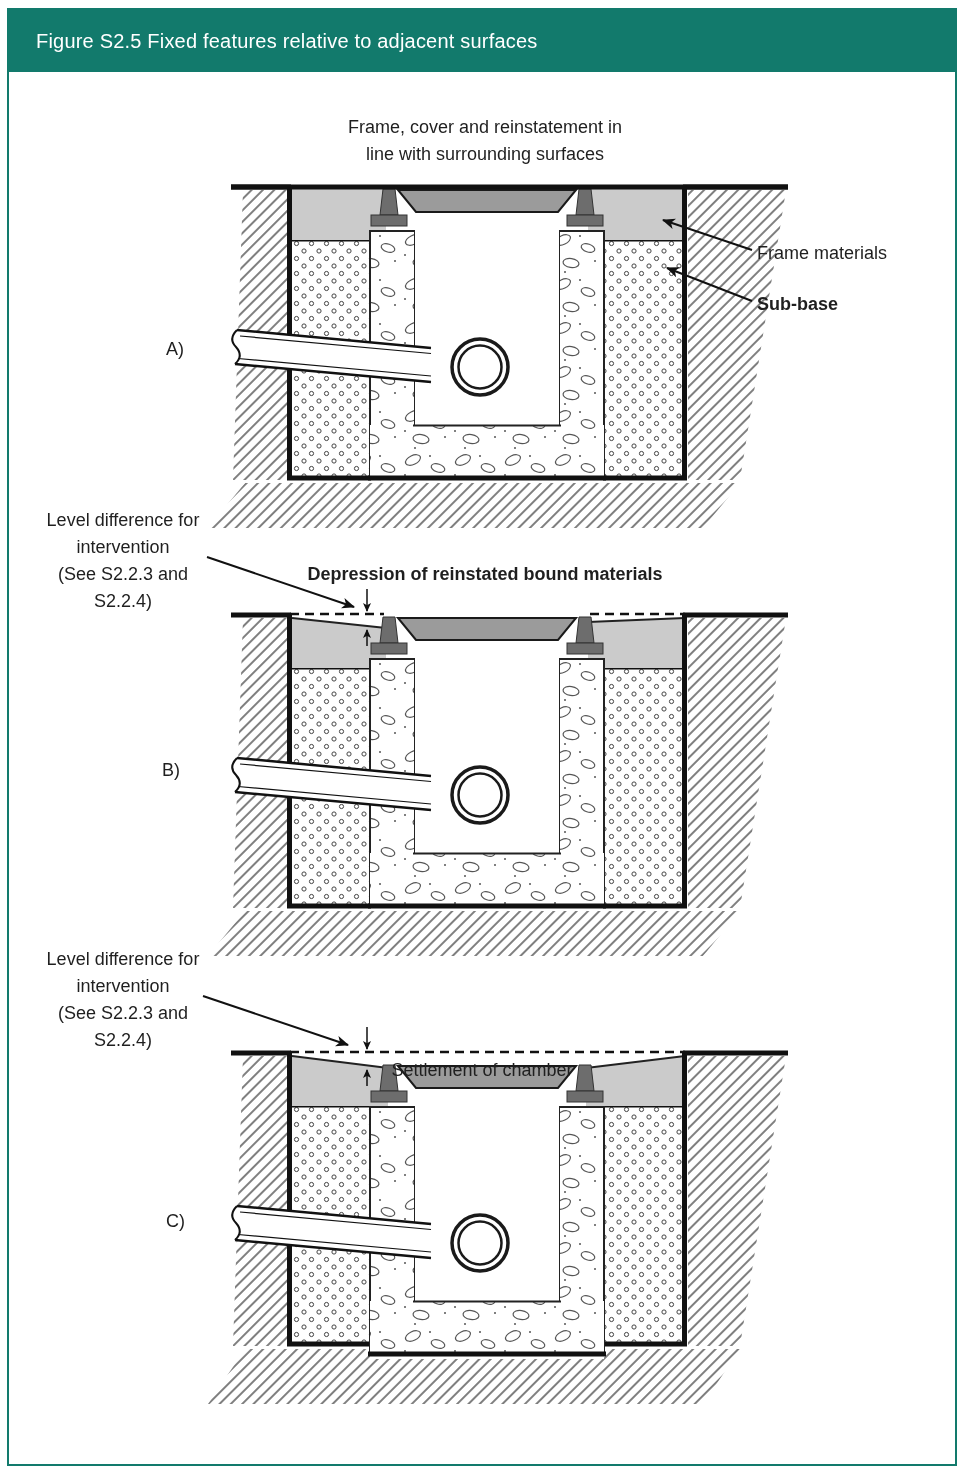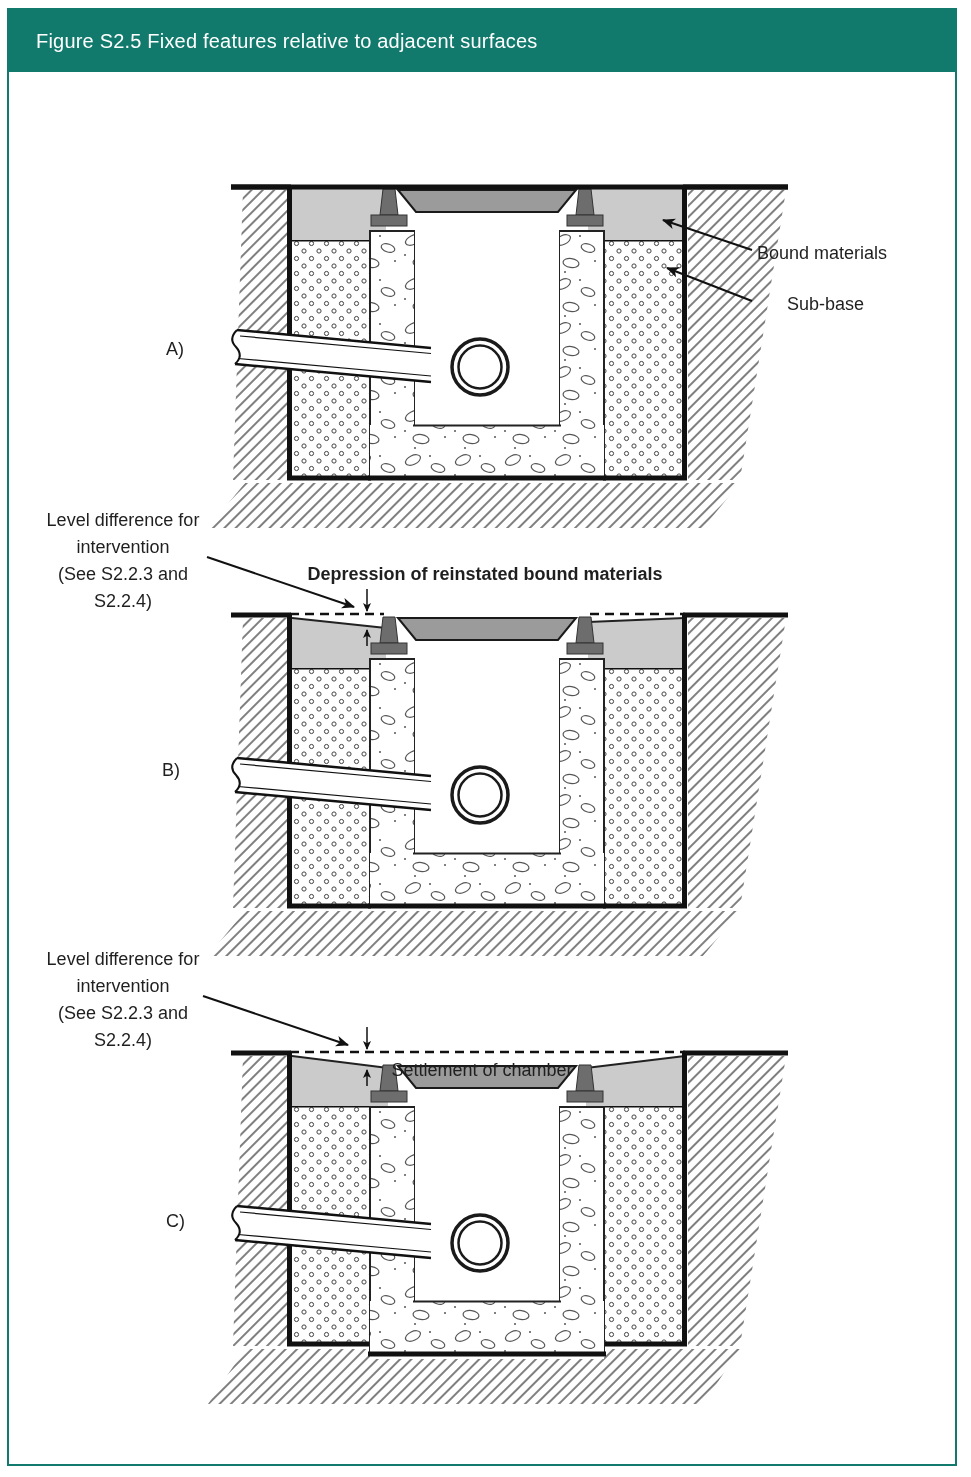--- a/index.html
+++ b/index.html
@@ -123,22 +123,26 @@
       <use href="#pit" y="1053"></use>
       <polygon points="245,1349 370,1349 370,1359 604,1359 604,1349 740,1349 703,1404 208,1404" fill="url(#hatch)"></polygon>
       <use href="#assembly" y="1063"></use>
       <line x1="290" y1="1052" x2="685" y2="1052" stroke="#111111" stroke-width="2.5" stroke-dasharray="9,6"></line>
       <line x1="367" y1="1027" x2="367" y2="1049" stroke="#111111" stroke-width="1.5" marker-end="url(#ahs)"></line>
       <line x1="367" y1="1086" x2="367" y2="1070" stroke="#111111" stroke-width="1.5" marker-end="url(#ahs)"></line>
       <line x1="203" y1="996" x2="348" y2="1045" stroke="#111111" stroke-width="2" marker-end="url(#ah)"></line>
     </g>
   </svg>
 
-  <div class="lbl" style="left:757px;top:240px;">Bound materials</div>
-  <div class="lbl" style="left:787px;top:291px;">Sub-base</div>
+  <div class="lbl center" style="left:275px;top:114px;width:420px;">
+    <div>Frame, cover and reinstatement in</div>
+    <div>line with surrounding surfaces</div>
+  </div>
+  <div class="lbl" style="left:757px;top:240px;">Frame materials</div>
+  <div class="lbl" style="left:757px;top:291px;font-weight:bold;">Sub-base</div>
   <div class="lbl" style="left:166px;top:336px;">A)</div>
 
   <div class="lbl center" style="left:24px;top:507px;width:198px;">
     <div>Level difference for</div>
     <div>intervention</div>
     <div>(See S2.2.3 and</div>
     <div>S2.2.4)</div>
   </div>
   <div class="lbl center" style="left:245px;top:561px;width:480px;font-weight:bold;">Depression of reinstated bound materials</div>
   <div class="lbl" style="left:162px;top:757px;">B)</div>

